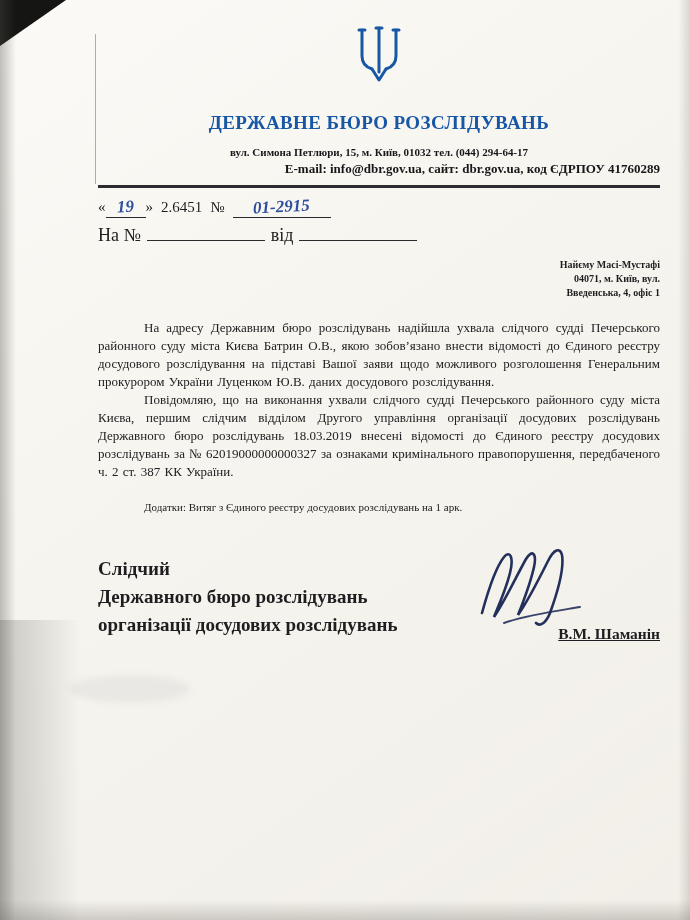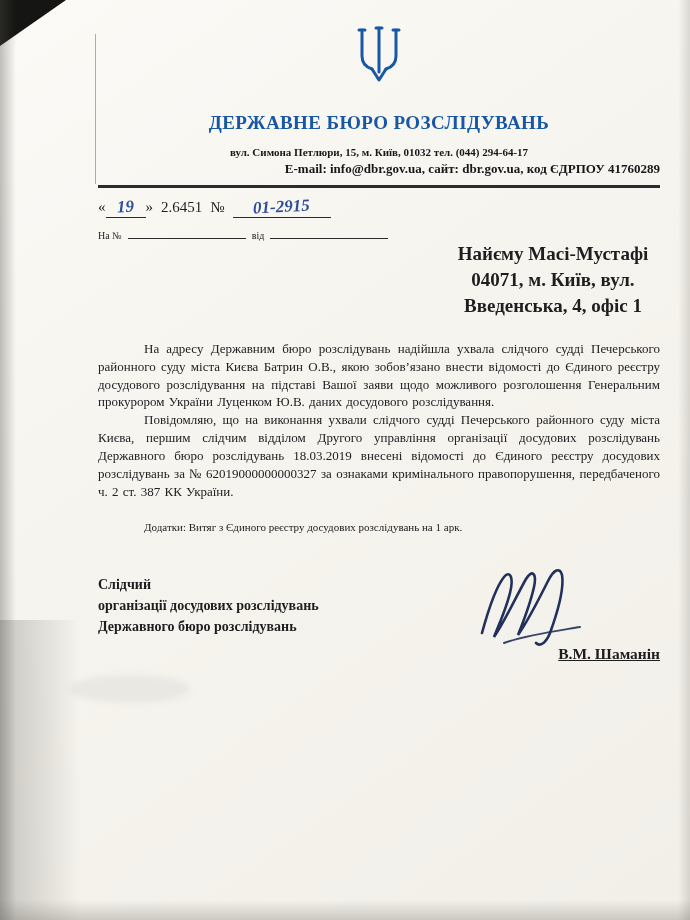--- a/index.html
+++ b/index.html
@@ -33,34 +33,34 @@
   .contact{margin-top:3px;font-weight:bold;font-size:13px;color:#17171a;text-align:right;}
   .rule{margin-top:8px;border-bottom:3px solid #2c2c30;}
 
   .ref{margin-top:9px;font-size:15px;}
   .hand{color:#2e4d9e;font-style:italic;font-weight:bold;font-size:17px;
     display:inline-block;transform:rotate(-3deg);}
   .hand-slot{display:inline-block;min-width:34px;text-align:center;
     border-bottom:1px solid #2b2b2e;padding:0 3px;}
   .hand-slot.wide{min-width:92px;}
   .sp{display:inline-block;width:8px;}
-  .ref-line2{margin-top:7px;font-size:10px;}
+  .ref-line2{margin-top:7px;font-size:18px;}
   .blank{display:inline-block;width:118px;border-bottom:1px solid #2b2b2e;height:13px;
     margin:0 6px;vertical-align:baseline;}
 
-  .recipient{margin-top:0;margin-left:auto;width:214px;font-weight:bold;
-    font-size:19px;line-height:1.38;text-align:center;}
+  .recipient{margin-top:12px;margin-left:auto;width:214px;font-weight:bold;
+    font-size:10px;line-height:1.38;text-align:right;}
 
   .body-text{margin-top:20px;font-size:13px;line-height:1.38;text-align:justify;
     word-spacing:1px;color:#212124;}
   .body-text p{margin:0;text-indent:46px;}
   .attachments{margin-top:20px;font-size:11px;text-indent:46px;color:#212124;}
 
   .sign-area{position:relative;margin-top:42px;height:96px;}
-  .sign-block{font-weight:bold;font-size:14px;line-height:1.48;}
+  .sign-block{font-weight:bold;font-size:19px;line-height:1.48;}
   .signature-svg{position:absolute;right:66px;top:-22px;}
   .sign-name{position:absolute;right:0;bottom:8px;font-weight:bold;font-size:15.5px;text-decoration:underline;}
 </style>
 </head>
 <body>
 
 <div class="page">
 
   <div class="corner-triangle"></div>
   <div class="edge-left"></div>
@@ -105,22 +105,22 @@
 
     <div class="body-text">
       <p>На адресу Державним бюро розслідувань надійшла ухвала слідчого судді Печерського районного суду міста Києва Батрин О.В., якою зобов’язано внести відомості до Єдиного реєстру досудового розслідування на підставі Вашої заяви щодо можливого розголошення Генеральним прокурором України Луценком Ю.В. даних досудового розслідування.</p>
       <p>Повідомляю, що на виконання ухвали слідчого судді Печерського районного суду міста Києва, першим слідчим відділом Другого управління організації досудових розслідувань Державного бюро розслідувань 18.03.2019 внесені відомості до Єдиного реєстру досудових розслідувань за № 62019000000000327 за ознаками кримінального правопорушення, передбаченого ч. 2 ст. 387 КК України.</p>
     </div>
     <p class="attachments">Додатки: Витяг з Єдиного реєстру досудових розслідувань на 1 арк.</p>
 
     <div class="sign-area">
       <div class="sign-block">
         <div>Слідчий</div>
+        <div>Державного бюро розслідувань</div>
         <div>організації досудових розслідувань</div>
-        <div>Державного бюро розслідувань</div>
       </div>
       <svg class="signature-svg" width="120" height="104" viewBox="0 0 120 104">
         <path d="M8 80 C14 58 22 34 30 24 C36 17 40 24 36 40 C32 56 24 74 20 84 C30 70 44 40 52 26 C58 16 63 20 60 34 C56 52 48 72 44 82 C54 68 66 44 74 28 C80 16 86 14 88 22 C90 34 84 58 76 80 C72 90 66 94 62 90" fill="none" stroke="#23305c" stroke-width="2.6" stroke-linecap="round"></path>
         <path d="M30 90 C52 82 82 78 106 74" fill="none" stroke="#23305c" stroke-width="2" stroke-linecap="round" opacity=".9"></path>
       </svg>
       <div class="sign-name">В.М. Шаманін</div>
     </div>
 
   </div>
 </div>

